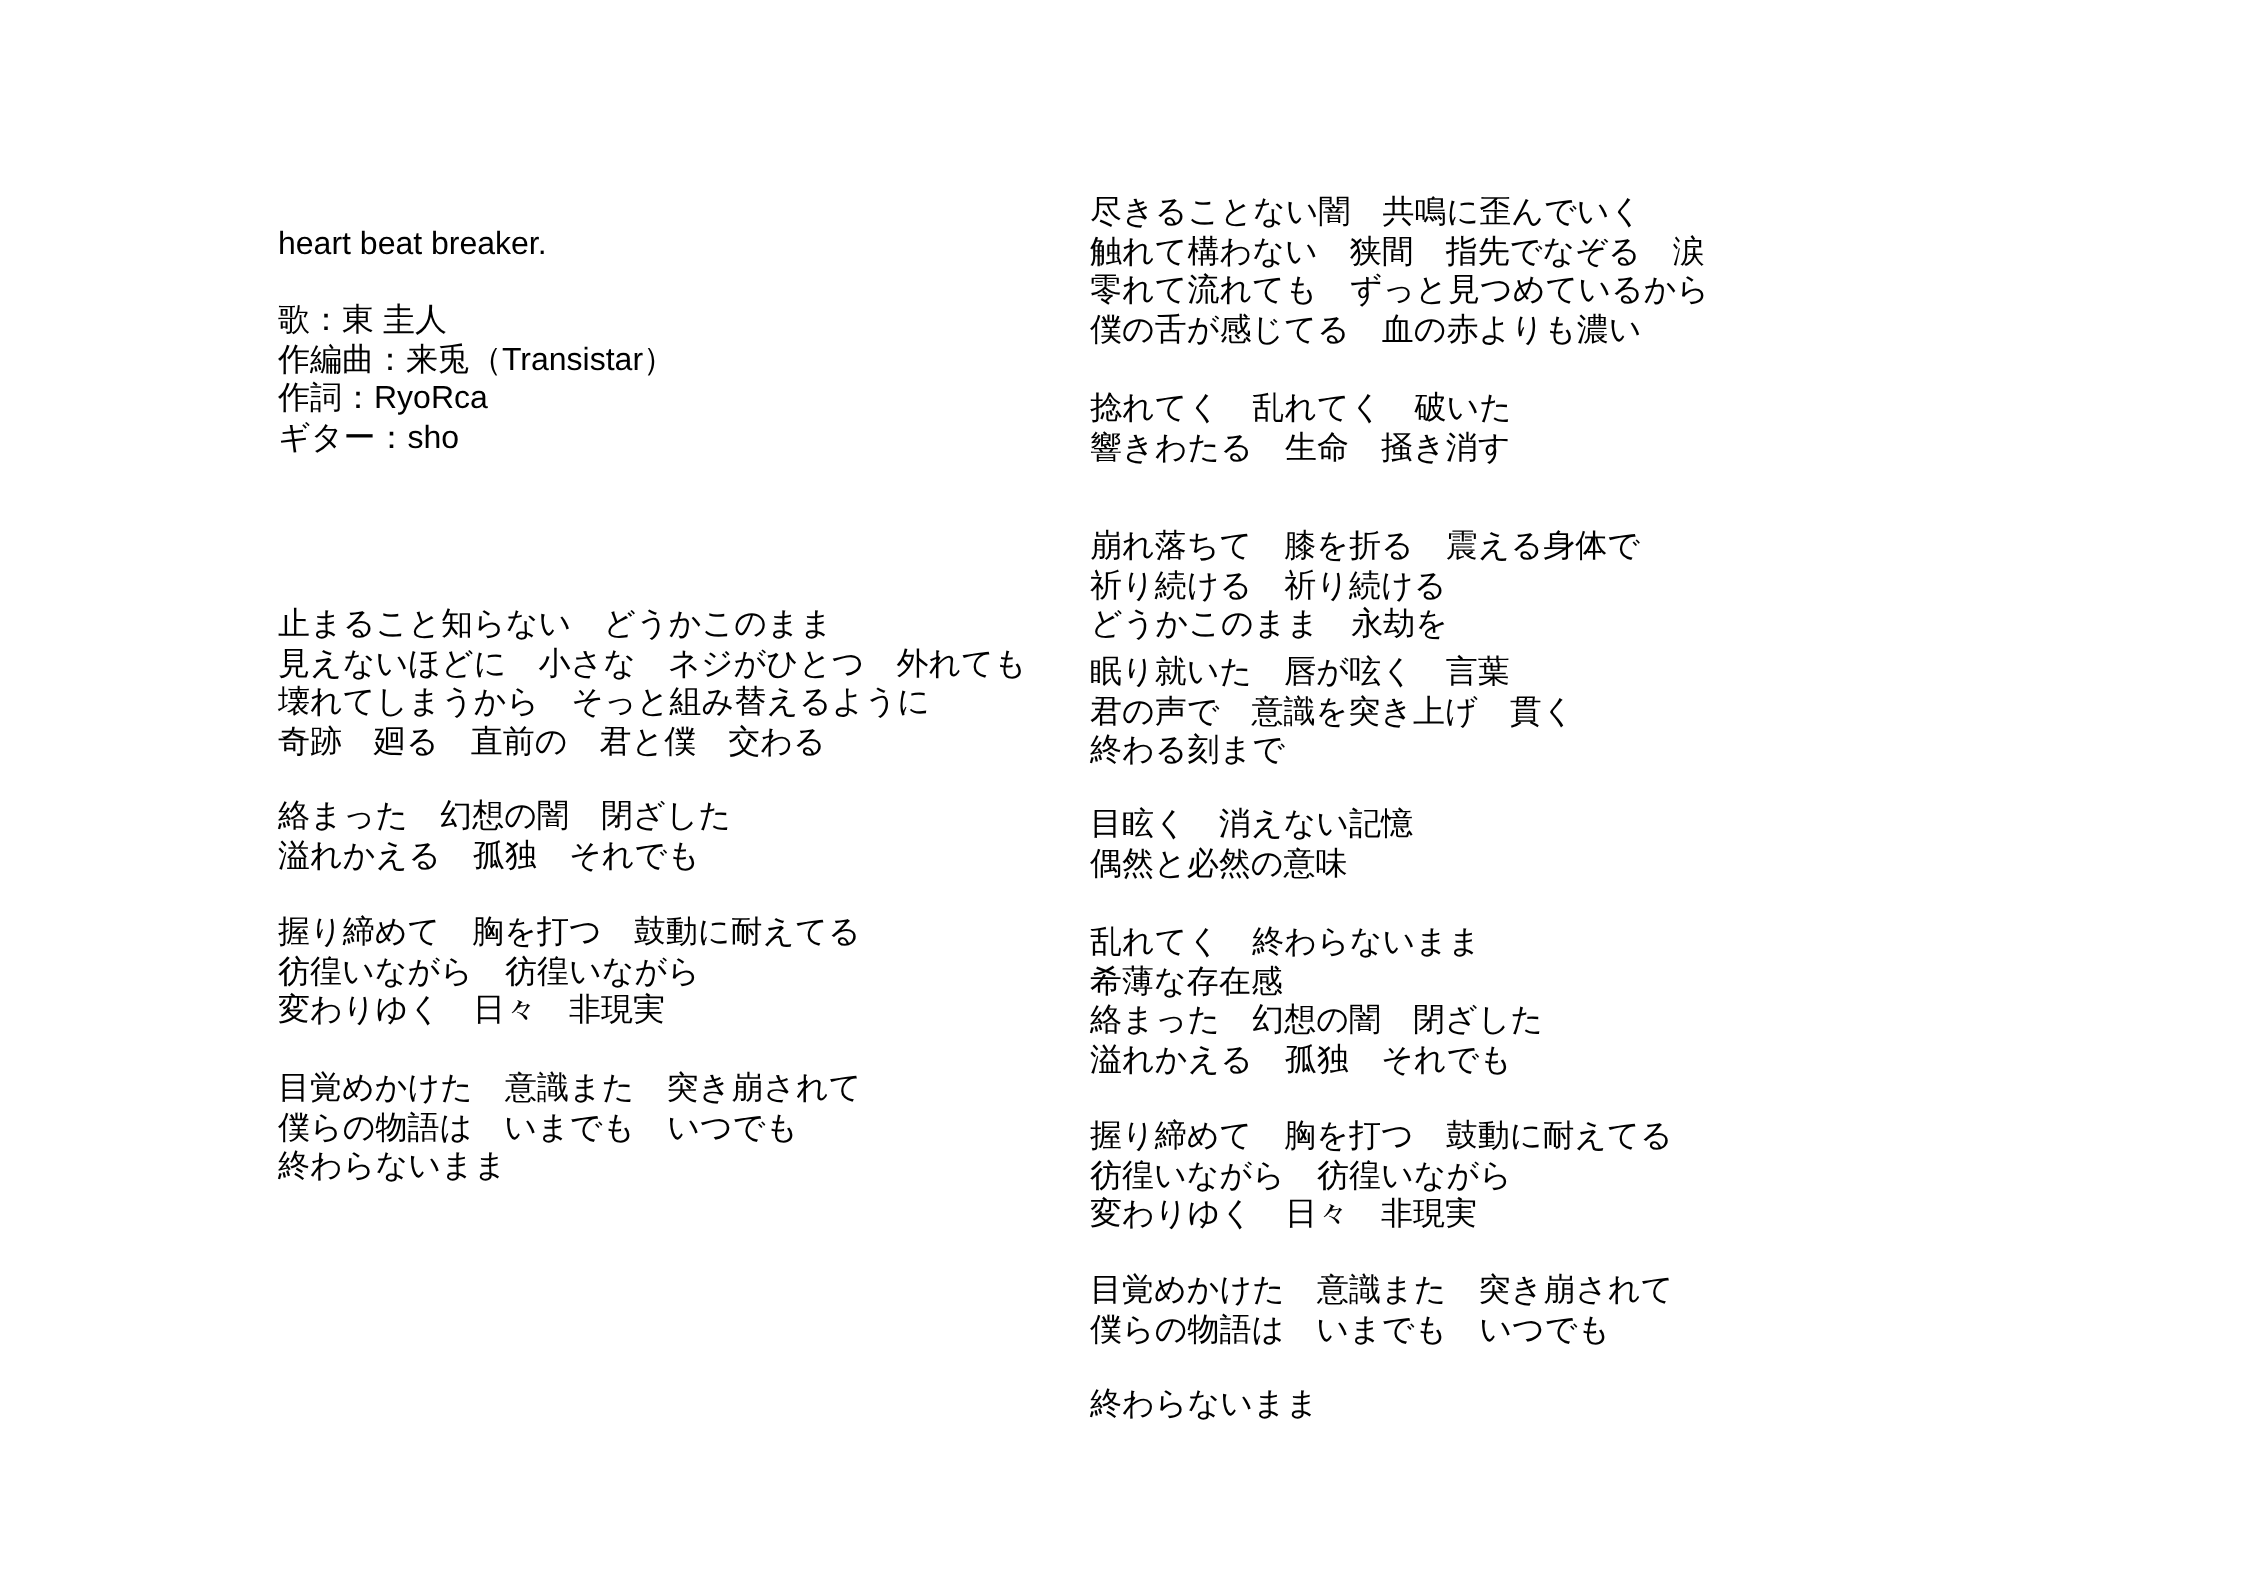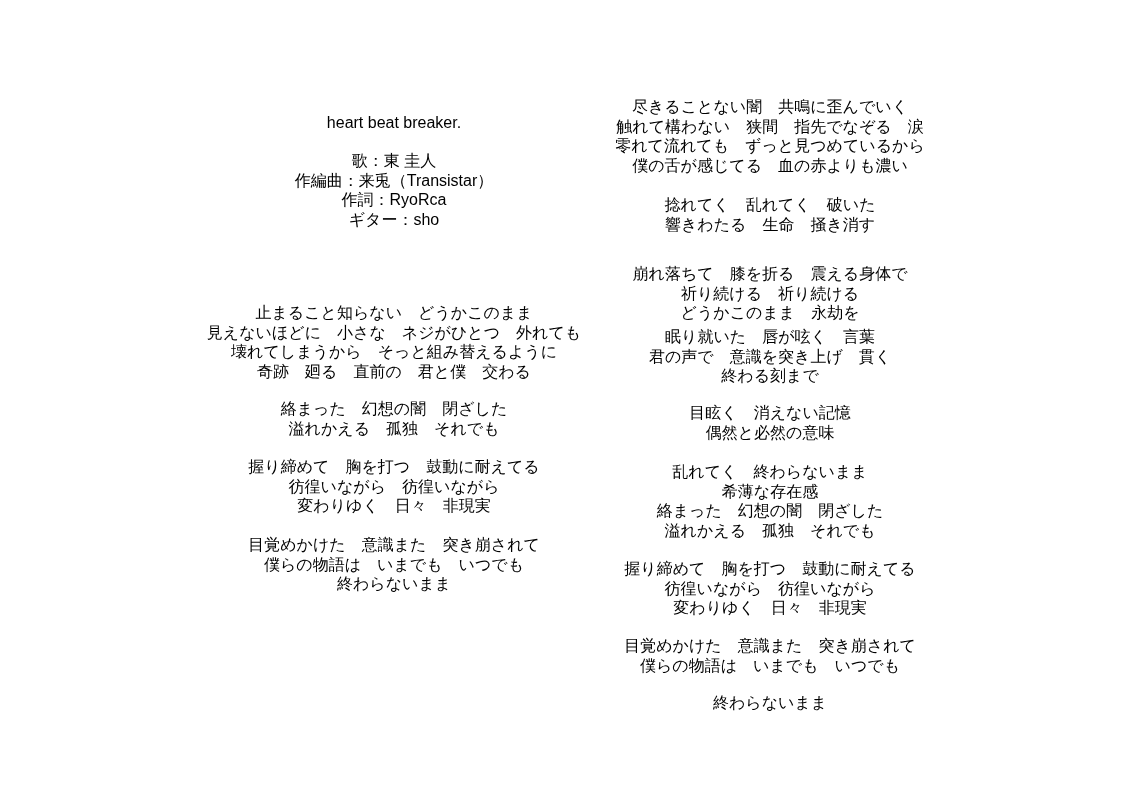--- a/index.html
+++ b/index.html
@@ -6,23 +6,23 @@
   .page{
     position:relative;
     width:1123px;height:794px;
     background:#ffffff;
     font-family:"Liberation Sans","DejaVu Sans",sans-serif;
     font-size:16px;
     color:#000000;
     overflow:hidden;
   }
   .col{position:absolute;top:0;height:794px;}
-  .col-left{left:164px;width:460px;}
+  .col-left{left:139px;width:460px;}
   .col-right{left:545px;width:450px;}
-  .stanza{position:absolute;left:0;width:100%;text-align:center;}
+  .stanza{position:absolute;left:0;width:100%;}
   .line{line-height:19.5px;white-space:pre;}
   .title-line{line-height:19.5px;white-space:pre;}
   
   .t-title{top:113px;}
   .t-credits{top:151px;}
   .t-l1{top:303px;}
   .t-l2{top:399px;}
   .t-l3{top:457px;}
   .t-l4{top:535px;}
   .t-r1{top:97px;}

